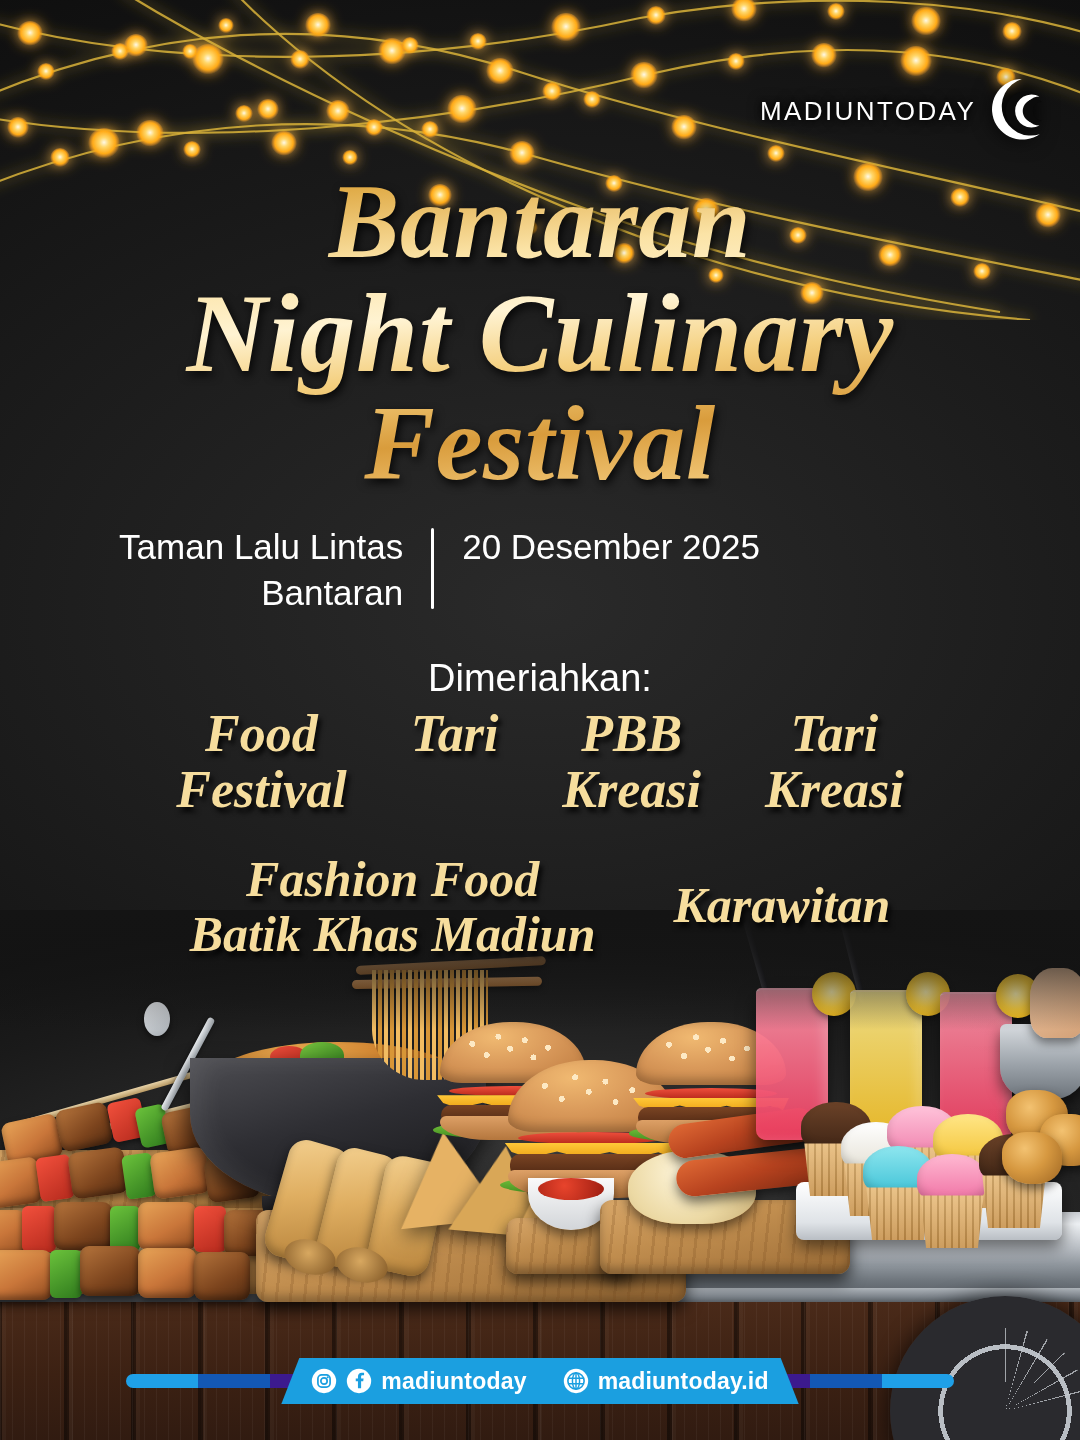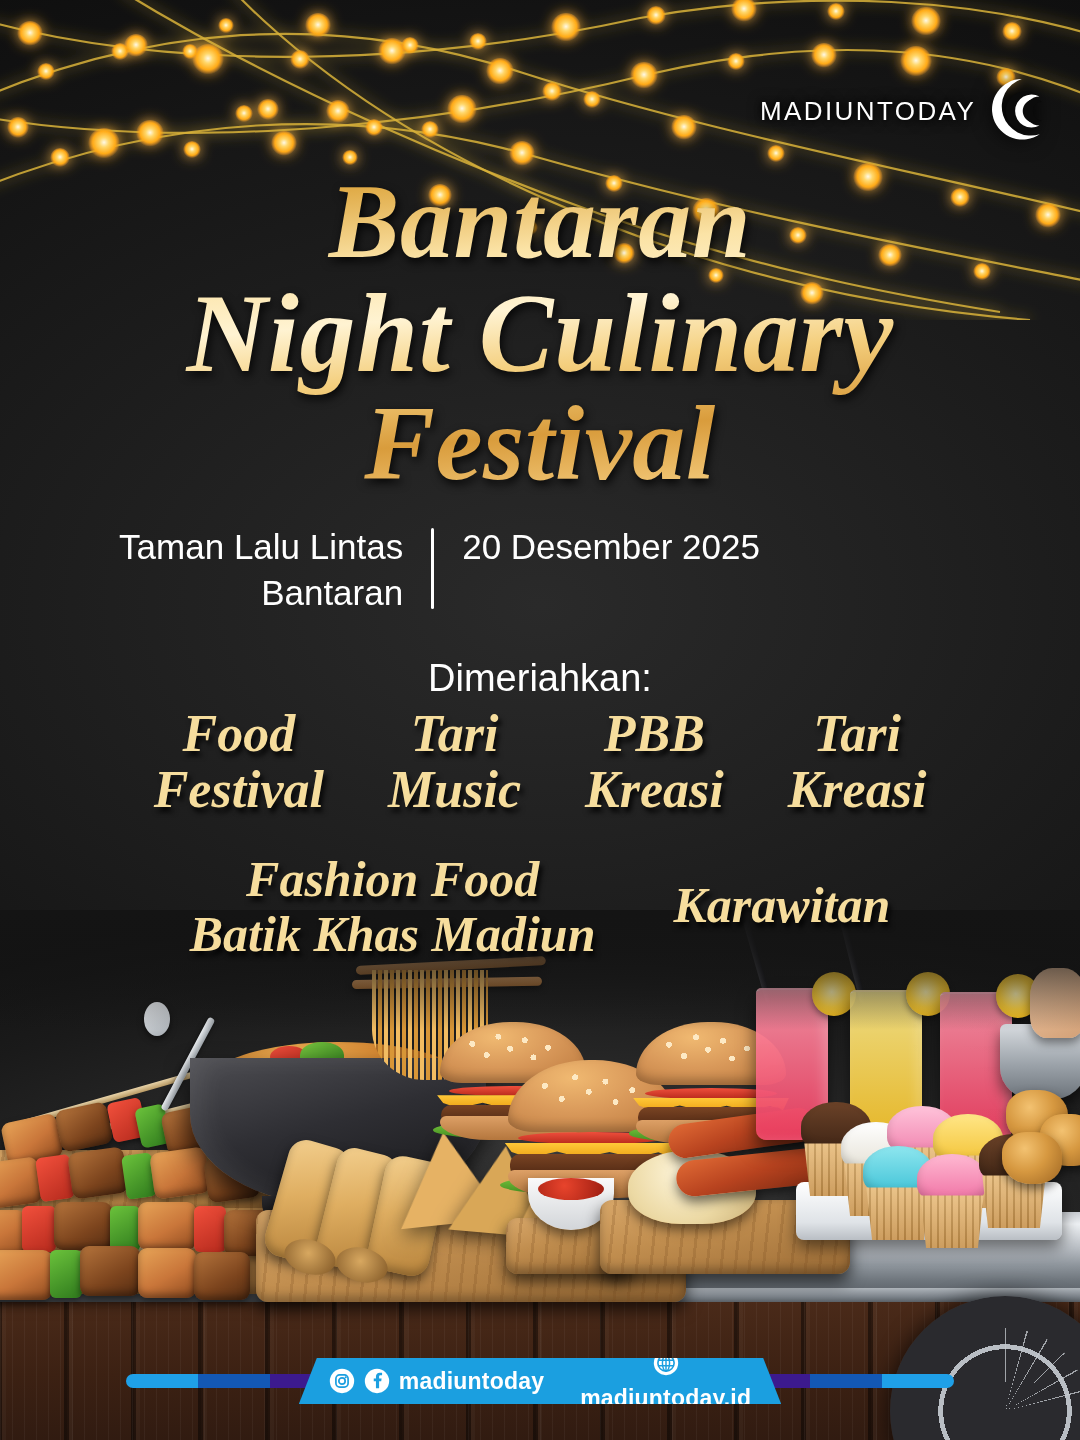--- a/index.html
+++ b/index.html
@@ -415,21 +415,20 @@
   <div class="dim-label">Dimeriahkan:</div>
 
   <div class="acts">
     <div class="acts-row1">
       <div class="act-a">
         <div>Food</div>
         <div>Festival</div>
       </div>
       <div class="act-a">
         <div>Tari</div>
-        <div>Music</div>
       </div>
       <div class="act-a">
         <div>PBB</div>
         <div>Kreasi</div>
       </div>
       <div class="act-a">
         <div>Tari</div>
         <div>Kreasi</div>
       </div>
     </div>
@@ -641,21 +640,21 @@
           <circle cx="16" cy="16" r="3.9" fill="none" stroke="#1b9fe0" stroke-width="2.1"></circle>
           <circle cx="20.6" cy="11.4" r="1.3" fill="#1b9fe0"></circle>
         </svg>
         <svg class="ic" viewBox="0 0 32 32">
           <circle cx="16" cy="16" r="15" fill="#fff"></circle>
           <path d="M18.6 16.4h2.6l.45-3.5h-3.05v-2.2c0-1 .3-1.7 1.75-1.7h1.9V5.9c-.33-.05-1.5-.15-2.85-.15-2.8 0-4.7 1.7-4.7 4.85v2.3h-2.7v3.5h2.7V25h3.9z" fill="#1b9fe0"></path>
         </svg>
         <span class="txt">madiuntoday</span>
       </div>
 
-      <div class="grp" style="margin-left:22px;flex-direction:column;">
+      <div class="grp" style="margin-left:22px;">
         <svg class="ic" viewBox="0 0 32 32">
           <circle cx="16" cy="16" r="15" fill="#fff"></circle>
           <circle cx="16" cy="16" r="10" fill="none" stroke="#1b9fe0" stroke-width="2"></circle>
           <ellipse cx="16" cy="16" rx="4.4" ry="10" fill="none" stroke="#1b9fe0" stroke-width="1.8"></ellipse>
           <path d="M6.6 12.6h18.8M6.6 19.4h18.8M16 6v20" stroke="#1b9fe0" stroke-width="1.8" fill="none"></path>
         </svg>
         <span class="txt">madiuntoday.id</span>
       </div>
     </div>
   </div>

